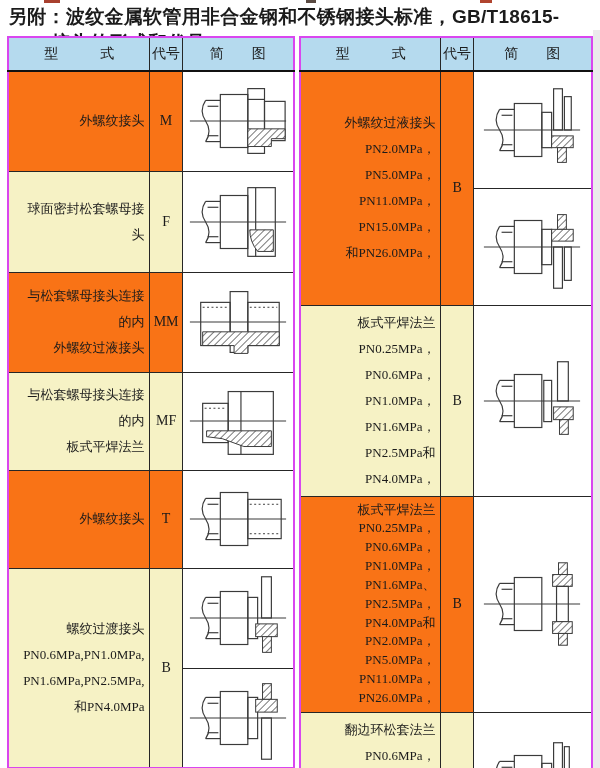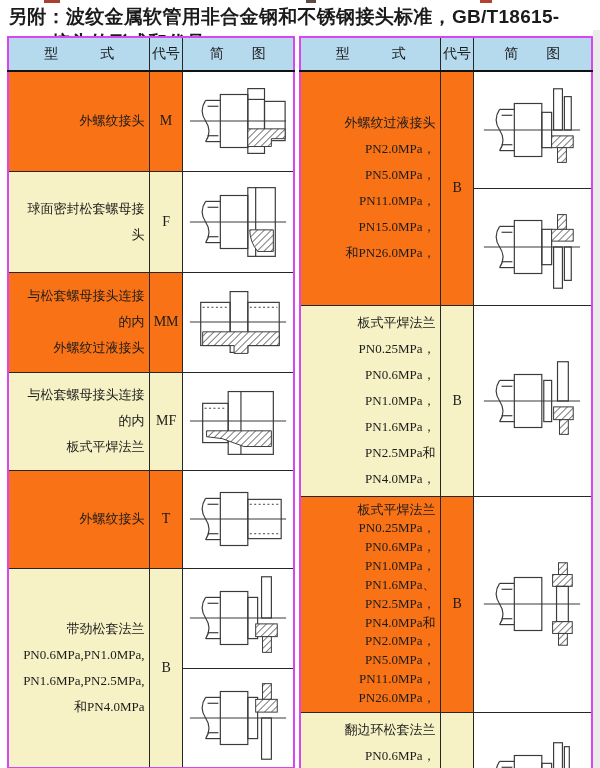--- a/index.html
+++ b/index.html
@@ -165,21 +165,21 @@
           <use href="#sym-center"></use>
               <use href="#sym-pipe"></use>
           <rect x="64" y="26" width="34" height="40"></rect>
           <line class="dash" x1="66" y1="31" x2="96" y2="31"></line>
           <line class="dash" x1="66" y1="61" x2="96" y2="61"></line>
         </svg>
       </td>
     </tr>
 
     <tr style="height:100px">
-      <td class="type hl" rowspan="2">带劲松套法兰
+      <td class="type hl" rowspan="2">螺纹过渡接头
 PN0.6MPa,PN1.0MPa,
 PN1.6MPa,PN2.5MPa,
 和PN4.0MPa</td>
       <td class="code hl" rowspan="2">B</td>
       <td class="diagram">
         <svg class="diag" width="106" height="92" viewBox="0 0 108 92">
           <use href="#sym-center"></use>
               <use href="#sym-pipe"></use>
           <rect x="64" y="25" width="10" height="42"></rect>
           <rect x="78" y="4" width="10" height="42"></rect>

